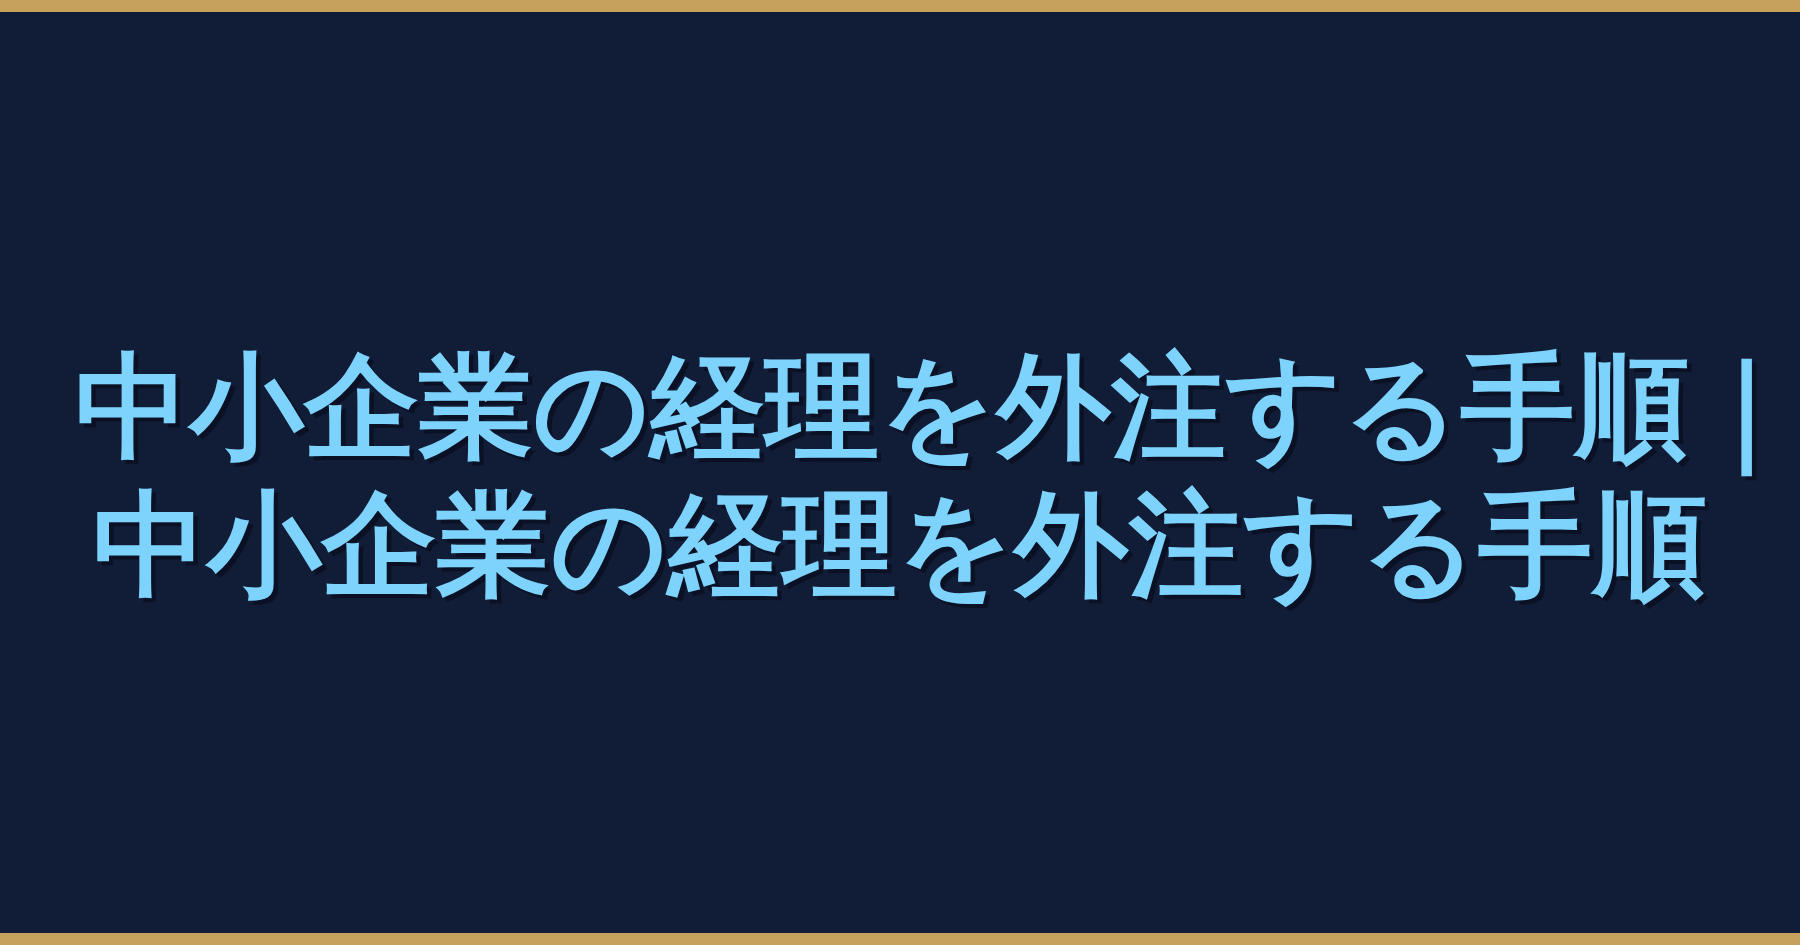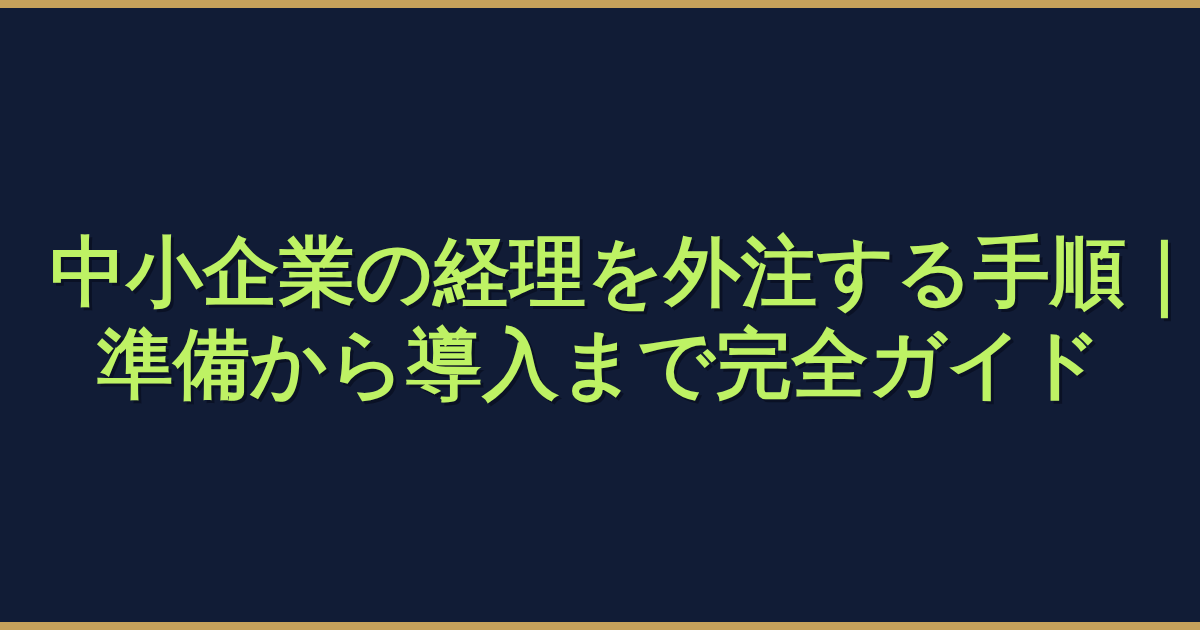--- a/index.html
+++ b/index.html
@@ -43,37 +43,37 @@
     position: relative;
     z-index: 2;
     width: 1100px;
     margin: 0 auto;
     text-align: center;
     padding-top: 6px;
   }
 
   .title-line {
     display: block;
-    color: #bef264;
+    color: #7dd3fc;
     font-family: "Liberation Sans", "DejaVu Sans", sans-serif;
     font-weight: 700;
     font-size: 76px;
     line-height: 92px;
     letter-spacing: 0.005em;
     white-space: nowrap;
     text-shadow: 3px 3px 0 rgba(5, 10, 24, 0.55);
   }
 </style>
 </head>
 <body>
 
 <div class="banner">
 
   <div class="edge-band top"></div>
 
   <div class="title-block">
     <span class="title-line">中小企業の経理を外注する手順｜</span>
-    <span class="title-line">準備から導入まで完全ガイド</span>
+    <span class="title-line">中小企業の経理を外注する手順</span>
   </div>
 
   <div class="edge-band bottom"></div>
 
 </div>
 
 </body></html>

